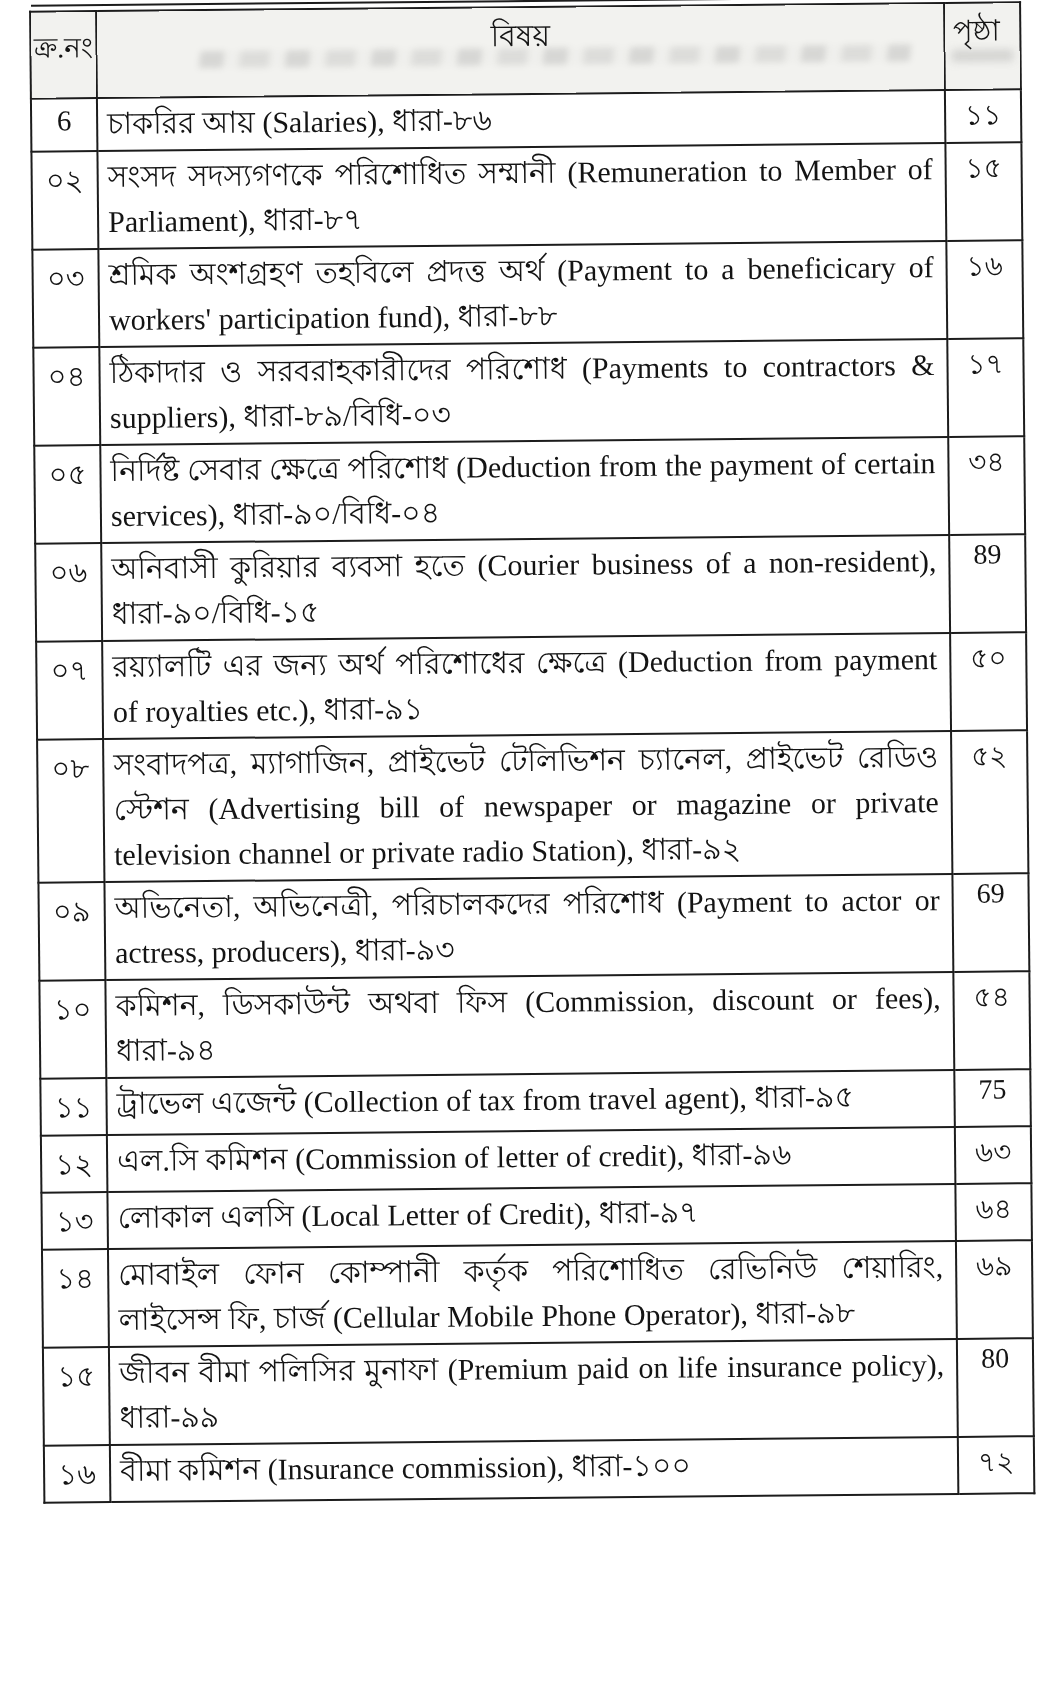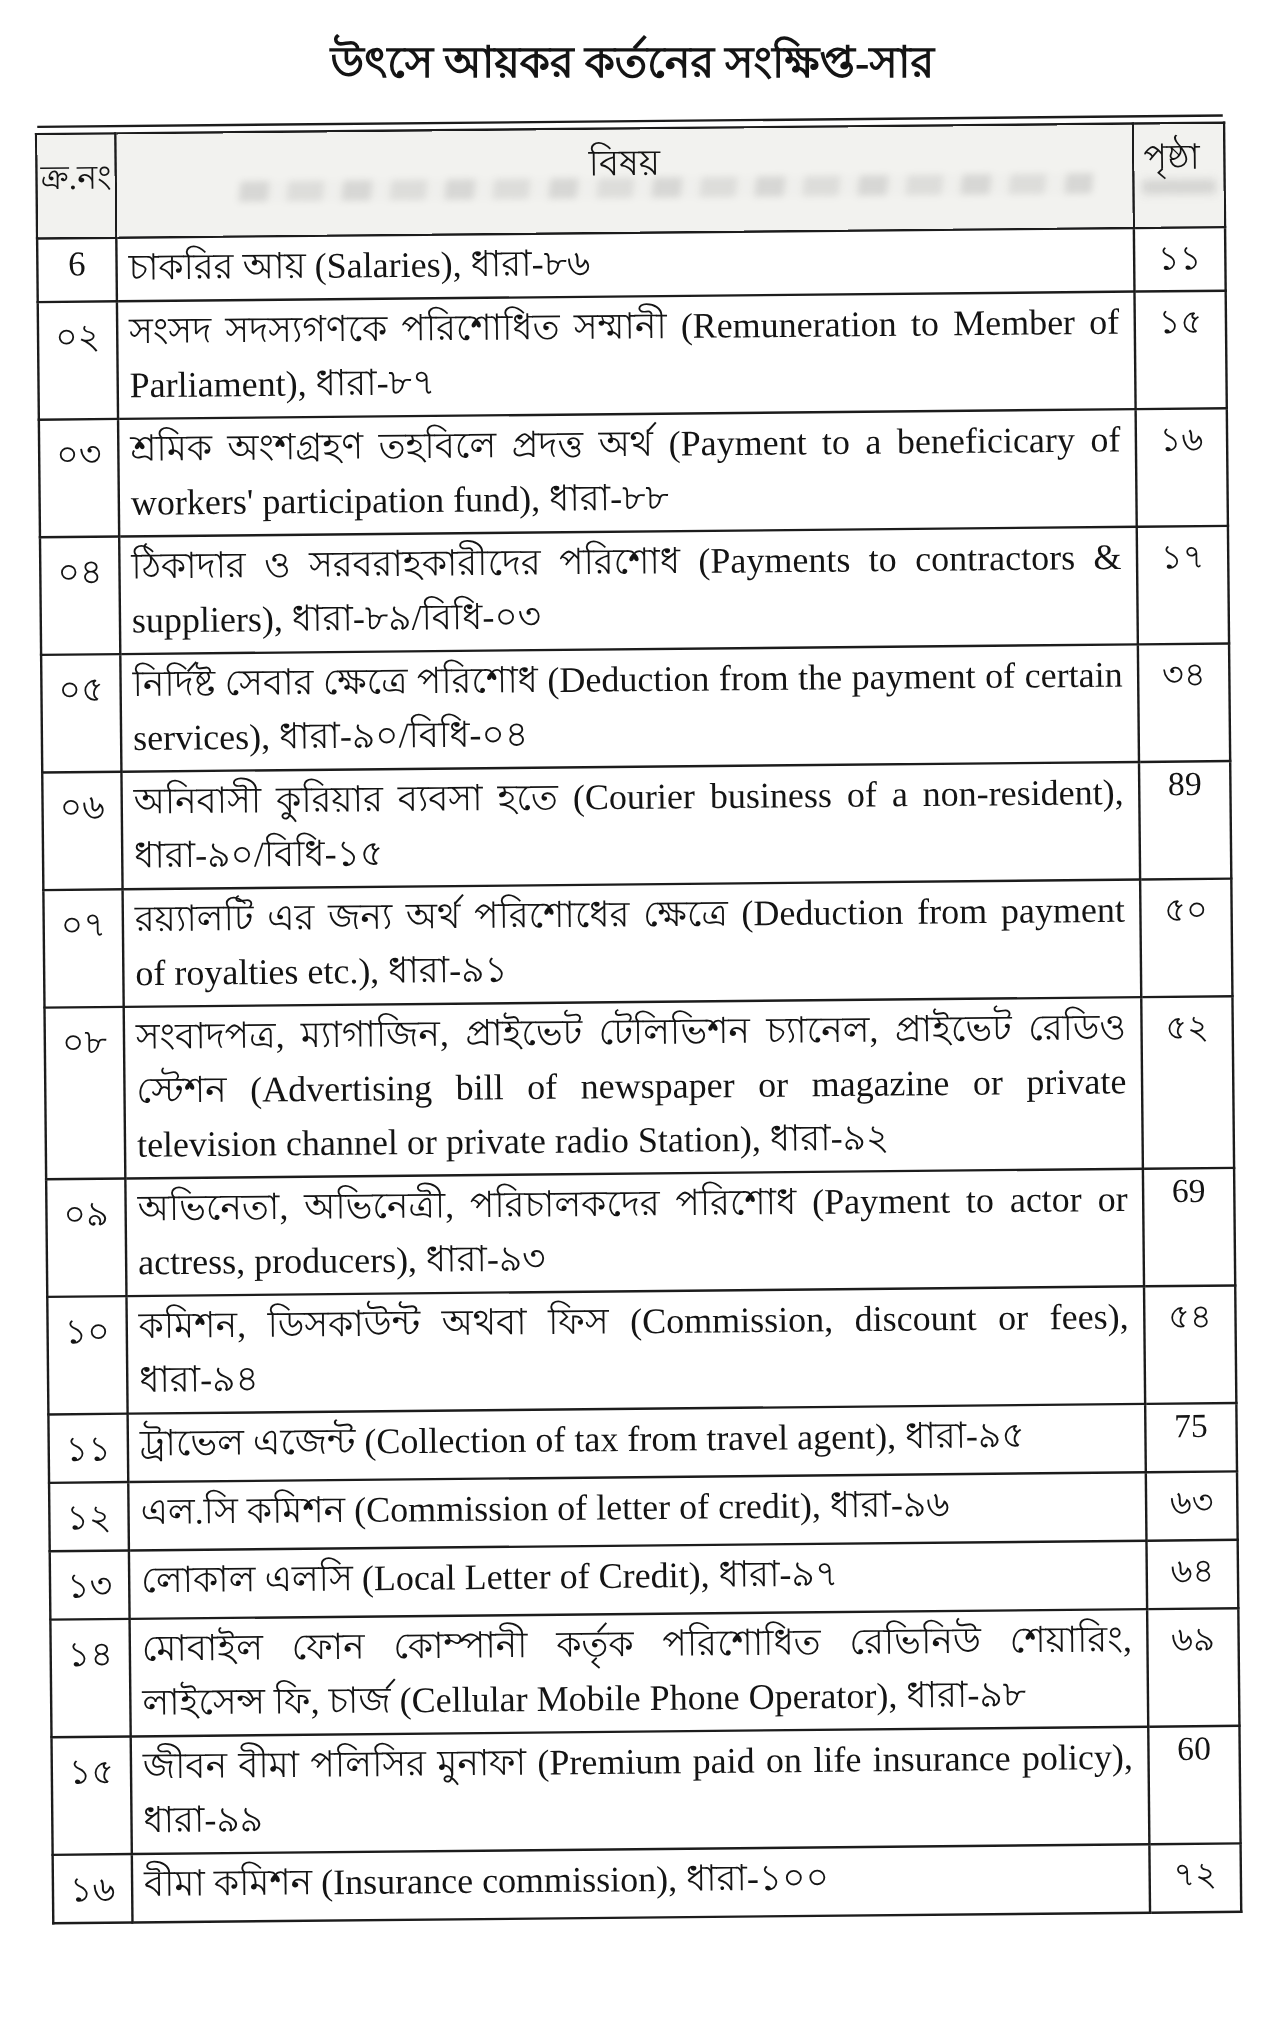--- a/index.html
+++ b/index.html
@@ -114,21 +114,20 @@
     vertical-align:top;
     padding-top:3px;
   }
 </style>
 </head>
 <body>
 
 <div class="page">
 
 
-  <h2 class="subtitle">উৎসে আয়কর কর্তনের সংক্ষিপ্ত-সার</h2>
 
   <div class="table-wrap">
     <div class="toprule"></div>
     <table class="toc">
       <colgroup>
         <col class="c-serial">
         <col class="c-subject">
         <col class="c-page">
       </colgroup>
       <thead>
@@ -205,21 +204,21 @@
             <td class="col-page">৬৪</td>
           </tr>
           <tr>
             <td class="col-serial">১৪</td>
             <td class="col-subject">মোবাইল ফোন কোম্পানী কর্তৃক পরিশোধিত রেভিনিউ শেয়ারিং, লাইসেন্স ফি, চার্জ (Cellular Mobile Phone Operator), ধারা-৯৮</td>
             <td class="col-page">৬৯</td>
           </tr>
           <tr>
             <td class="col-serial">১৫</td>
             <td class="col-subject">জীবন বীমা পলিসির মুনাফা (Premium paid on life insurance policy), ধারা-৯৯</td>
-            <td class="col-page">60</td>
+            <td class="col-page">80</td>
           </tr>
           <tr>
             <td class="col-serial">১৬</td>
             <td class="col-subject">বীমা কমিশন (Insurance commission), ধারা-১০০</td>
             <td class="col-page">৭২</td>
           </tr>
         </tbody>
     </table>
   </div>
 

